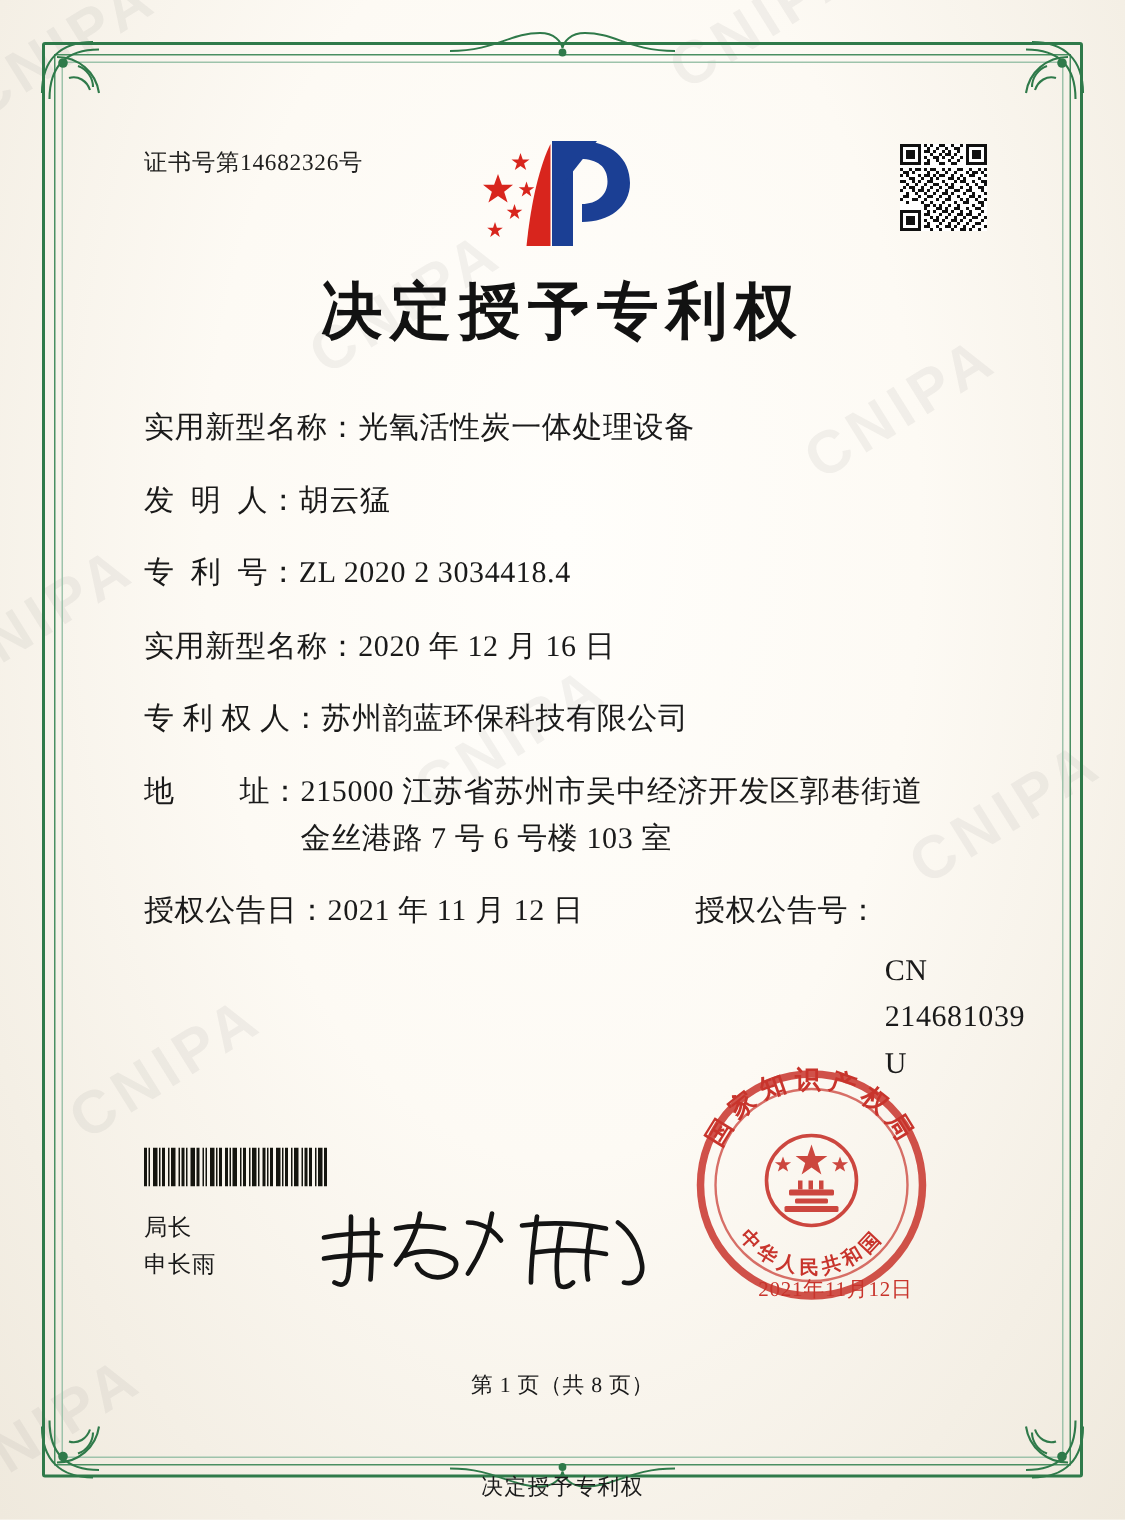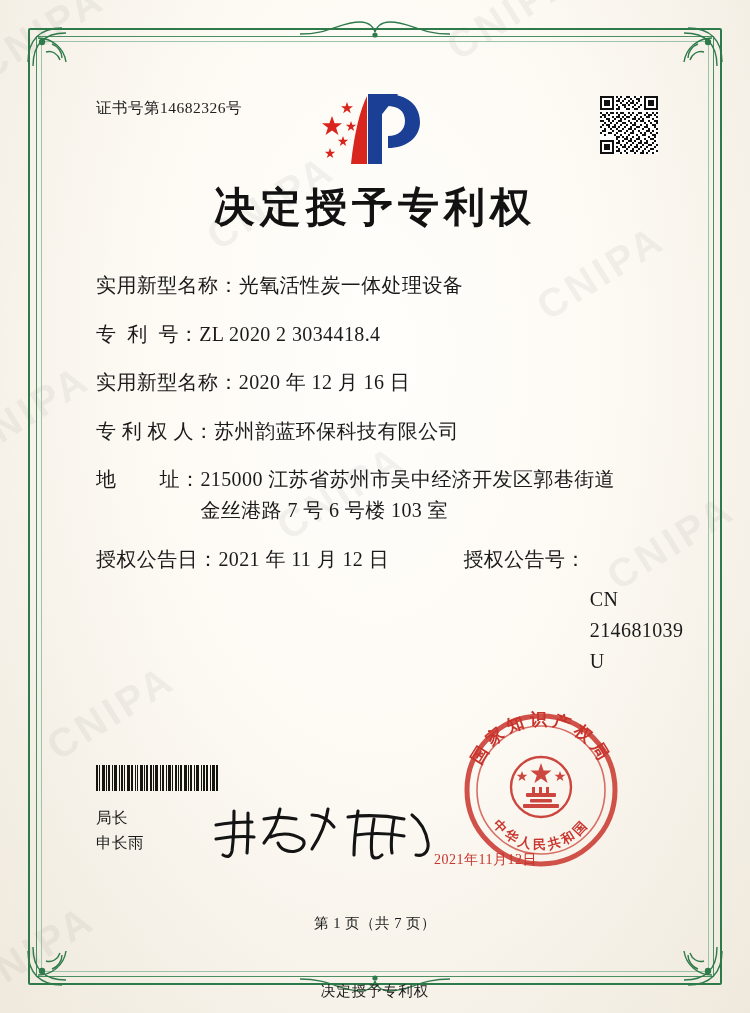--- a/index.html
+++ b/index.html
@@ -205,23 +205,23 @@
 
   
   .seal {
     position: absolute;
     right: 60px; bottom: 76px;
     width: 178px; height: 178px;
   }
   .seal svg { display: block; width: 100%; height: 100%; }
   .seal-date {
     position: absolute;
-    right: 74px; bottom: 86px;
+    right: 42px; bottom: 86px;
     width: 182px;
-    text-align: left;
+    text-align: center;
     font-size: 14px;
     color: #c8342c;
     font-family: "Liberation Serif", serif;
     letter-spacing: 0.5px;
   }
 
   .page-no {
     position: absolute;
     left: 0; right: 0; bottom: 22px;
     text-align: center;
@@ -556,20 +556,24 @@
     </div>
 
     <div class="title">决定授予专利权</div>
 
     <div class="fields">
       <div class="row">
         <span class="lab">实用新型名称：</span>
         <span class="val">光氧活性炭一体处理设备</span>
       </div>
       <div class="row">
+        <span class="lab">发  明  人：</span>
+        <span class="val">胡云猛</span>
+      </div>
+      <div class="row">
         <span class="lab">专  利  号：</span>
         <span class="val">ZL 2020 2 3034418.4</span>
       </div>
       <div class="row">
         <span class="lab">实用新型名称：</span>
         <span class="val">2020 年 12 月 16 日</span>
       </div>
       <div class="row">
         <span class="lab">专 利 权 人：</span>
         <span class="val">苏州韵蓝环保科技有限公司</span>
@@ -715,17 +719,17 @@
         <text font-family="'Liberation Serif', serif" font-size="17" font-weight="700" fill="#c8342c" letter-spacing="5">
           <textPath href="#topArc" startOffset="50%" text-anchor="middle">国家知识产权局</textPath>
         </text>
         <text font-family="'Liberation Serif', serif" font-size="13" font-weight="700" fill="#c8342c" letter-spacing="3">
           <textPath href="#botArc" startOffset="50%" text-anchor="middle">中华人民共和国</textPath>
         </text>
       </svg>
     </div>
     <div class="seal-date">2021年11月12日</div>
 
-    <div class="page-no">第 1 页（共 7 页）</div>
+    <div class="page-no">第 1 页（共 8 页）</div>
   </div>
 
   <div class="footer-note">决定授予专利权</div>
 </div>
 
 </body></html>

